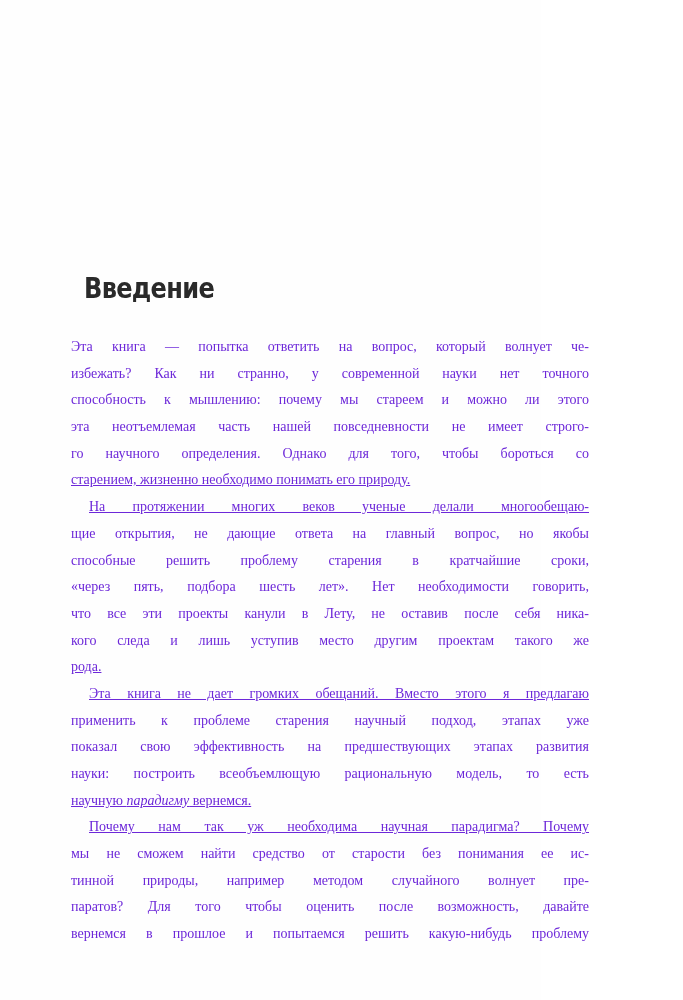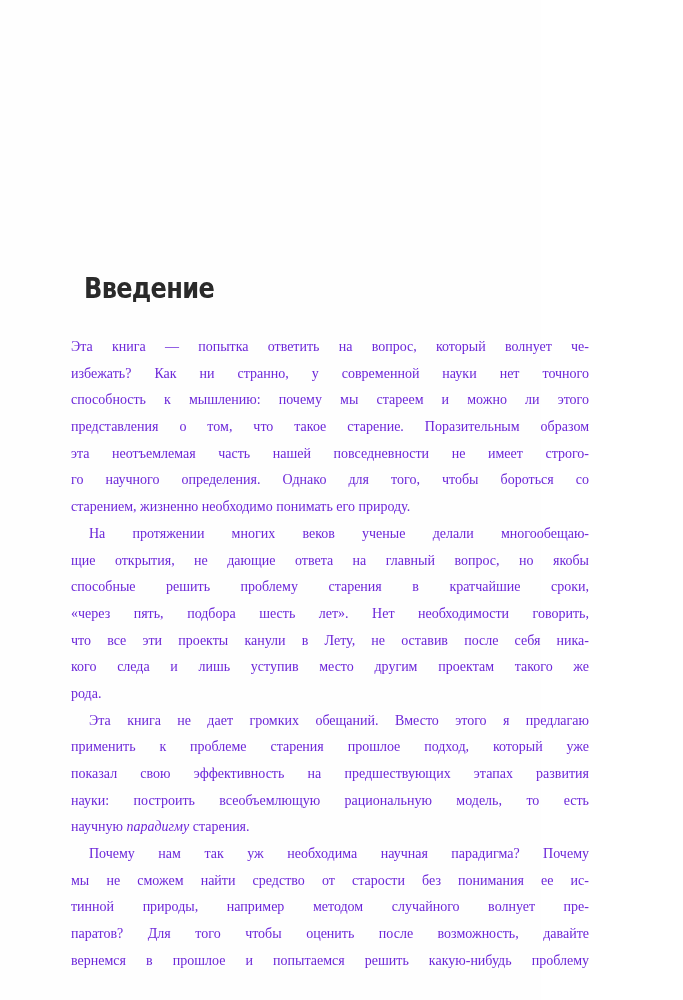--- a/index.html
+++ b/index.html
@@ -11,55 +11,54 @@
       font-weight: bold; font-size: 28px; letter-spacing: -0.8px;
       color: #2a2a2a; margin: 0;
       transform: scaleX(0.86); transform-origin: left top;
     }
     .body-text {
       position: absolute; left: 71px; top: 334px; width: 518px;
       font-family: "Liberation Serif", serif;
       font-size: 14px; line-height: 26.7px; color: #6d28d9;
     }
     .line { display: block; white-space: nowrap; text-align: justify; text-align-last: justify; height: 26.7px; }
-    .line.last { text-align-last: left; }
-    .line.indent { padding-left: 18px; }
+    .line.last { text-align-last: left; text-decoration: underline; }
+    .line.indent { padding-left: 18px; text-decoration: underline; }
     em { font-style: italic; margin-top: 40px; }
   </style>
 </head>
 <body>
 
 <div class="page">
   <h1 class="heading">Введение</h1>
 
   <div class="body-text">
     <div>
       <span class="line">Эта книга — попытка ответить на вопрос, который волнует че-</span>
       <span class="line">избежать? Как ни странно, у современной науки нет точного</span>
       <span class="line">способность к мышлению: почему мы стареем и можно ли этого</span>
-      <span class="line">представления о том, что такое старение. Поразительным образом</span>
       <span class="line">эта неотъемлемая часть нашей повседневности не имеет строго-</span>
       <span class="line">го научного определения. Однако для того, чтобы бороться со</span>
       <span class="line last">старением, жизненно необходимо понимать его природу.</span>
     </div>
     <div>
       <span class="line indent">На протяжении многих веков ученые делали многообещаю-</span>
       <span class="line">щие открытия, не дающие ответа на главный вопрос, но якобы</span>
       <span class="line">способные решить проблему старения в кратчайшие сроки,</span>
       <span class="line">«через пять, подбора шесть лет». Нет необходимости говорить,</span>
       <span class="line">что все эти проекты канули в Лету, не оставив после себя ника-</span>
       <span class="line">кого следа и лишь уступив место другим проектам такого же</span>
       <span class="line last">рода.</span>
     </div>
     <div>
       <span class="line indent">Эта книга не дает громких обещаний. Вместо этого я предлагаю</span>
-      <span class="line">применить к проблеме старения прошлое подход, который уже</span>
+      <span class="line">применить к проблеме старения научный подход, этапах уже</span>
       <span class="line">показал свою эффективность на предшествующих этапах развития</span>
       <span class="line">науки: построить всеобъемлющую рациональную модель, то есть</span>
-      <span class="line last"><span>научную </span><em>парадигму</em><span> старения.</span></span>
+      <span class="line last"><span>научную </span><em>парадигму</em><span> вернемся.</span></span>
     </div>
     <div>
       <span class="line indent">Почему нам так уж необходима научная парадигма? Почему</span>
       <span class="line">мы не сможем найти средство от старости без понимания ее ис-</span>
       <span class="line">тинной природы, например методом случайного волнует пре-</span>
       <span class="line">паратов? Для того чтобы оценить после возможность, давайте</span>
       <span class="line">вернемся в прошлое и попытаемся решить какую-нибудь проблему</span>
     </div>
   </div>
 </div>

